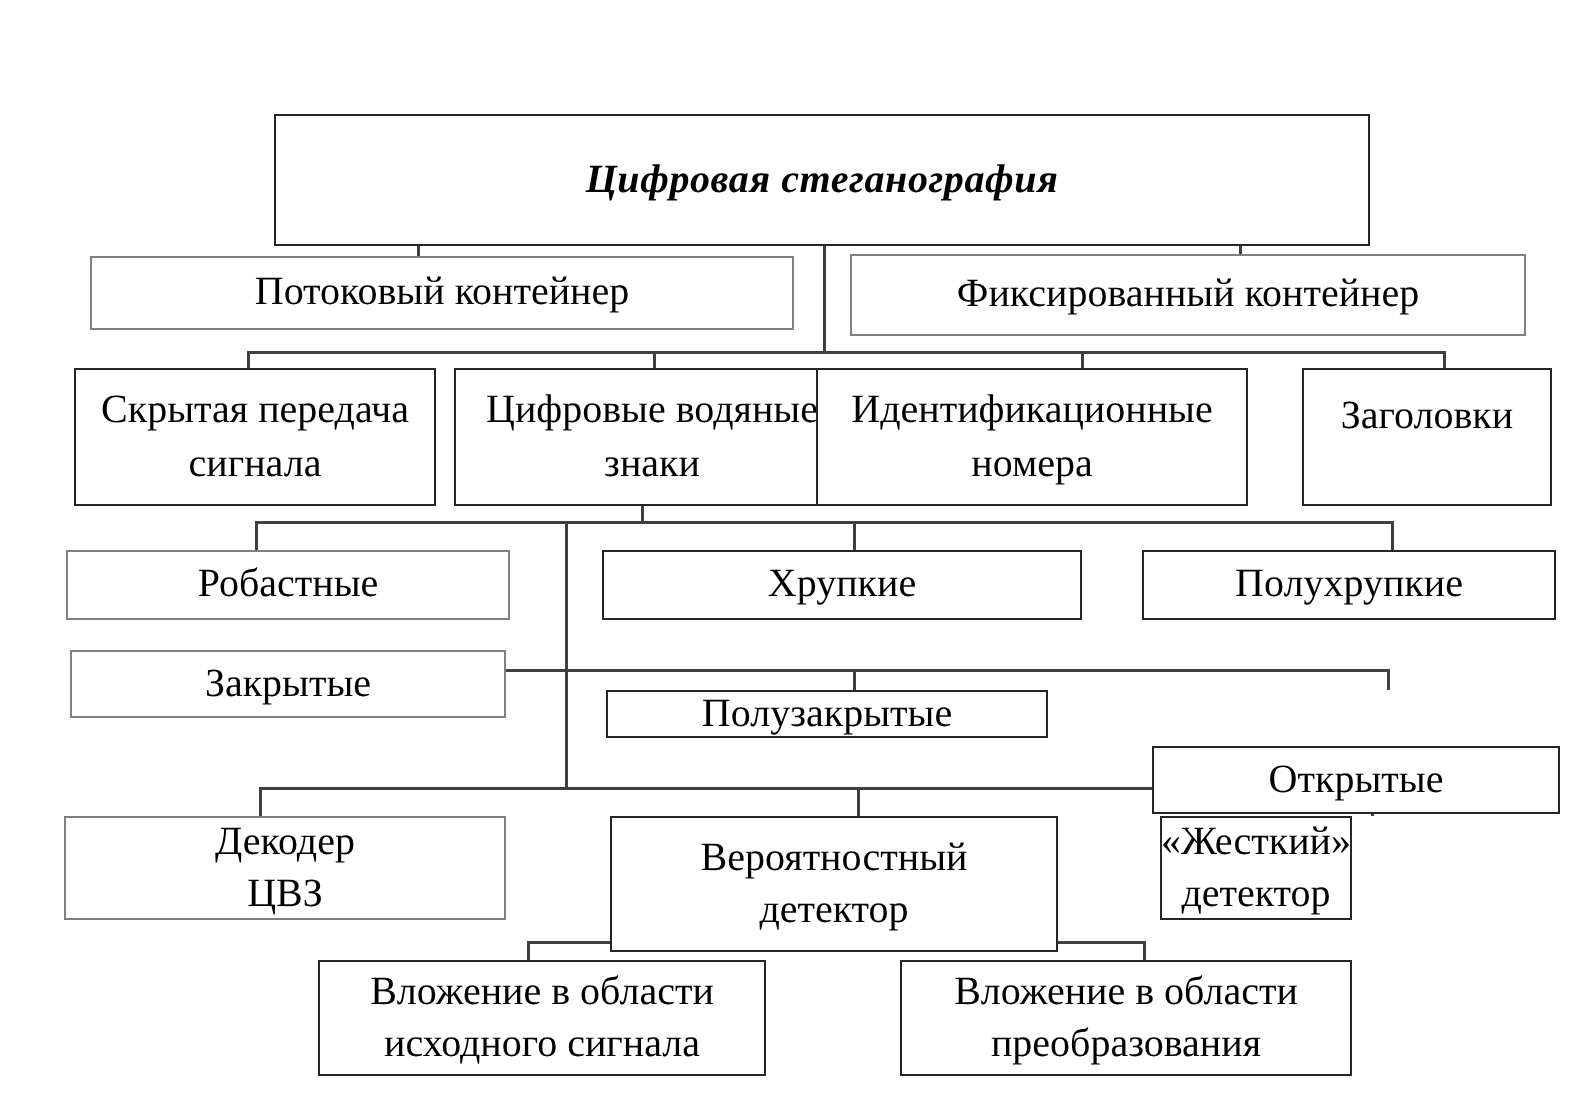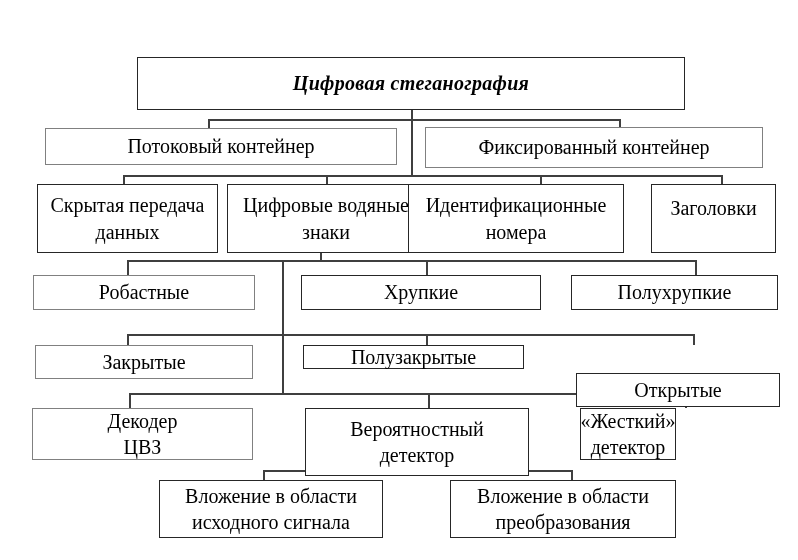--- a/index.html
+++ b/index.html
@@ -28,31 +28,31 @@
   }
   .gray{border-color:#808080;}
   .title-box{
     font-size:20px;
     font-weight:bold;
     font-style:italic;
     letter-spacing:.3px;
   }
   .pad-top{align-items:flex-start;padding-top:10px;text-align:center;}
 
-  .n-root       {left:137px;top:57px; width:548px;height:53px;}
+  .n-root       {left:137px;top:57px; width:548px;height:66px;}
   .n-stream     {left:45px; top:128px;width:352px;height:37px;}
   .n-fixed      {left:425px;top:127px;width:338px;height:41px;}
   .n-hidden     {left:37px; top:184px;width:181px;height:69px;}
   .n-watermark  {left:227px;top:184px;width:198px;height:69px;}
   .n-idnum      {left:408px;top:184px;width:216px;height:69px;}
   .n-headers    {left:651px;top:184px;width:125px;height:69px;}
   .n-robust     {left:33px; top:275px;width:222px;height:35px;}
   .n-fragile    {left:301px;top:275px;width:240px;height:35px;}
   .n-semifragile{left:571px;top:275px;width:207px;height:35px;}
-  .n-closed     {left:35px; top:345px;width:218px;height:34px;text-align:center;}
+  .n-closed     {left:35px; top:325px;width:218px;height:34px;text-align:center;}
   .n-semiclosed {left:303px;top:345px;width:221px;height:24px;}
   .n-open       {left:576px;top:345px;width:204px;height:34px;margin-top:28px;}
   .n-decoder    {left:32px; top:408px;width:221px;height:52px;}
   .n-prob       {left:305px;top:408px;width:224px;height:68px;}
   .n-hard       {left:580px;top:408px;width:96px;height:52px;}
   .n-embedsrc   {left:159px;top:480px;width:224px;height:58px;}
   .n-embedtrans {left:450px;top:480px;width:226px;height:58px;}
 </style>
 </head>
 <body>
@@ -79,21 +79,21 @@
 
     <path d="M264,480 V471 H572 V480"></path>
   </svg>
 
   <div class="node n-root title-box">Цифровая стеганография</div>
 
   <div class="node n-stream gray">Потоковый контейнер</div>
   <div class="node n-fixed gray">Фиксированный контейнер</div>
 
   <div class="node n-hidden">Скрытая передача
-данных</div>
+сигнала</div>
   <div class="node n-watermark">Цифровые водяные
 знаки</div>
   <div class="node n-idnum">Идентификационные
 номера</div>
   <div class="node n-headers pad-top">Заголовки</div>
 
   <div class="node n-robust gray">Робастные</div>
   <div class="node n-fragile">Хрупкие</div>
   <div class="node n-semifragile">Полухрупкие</div>
 

